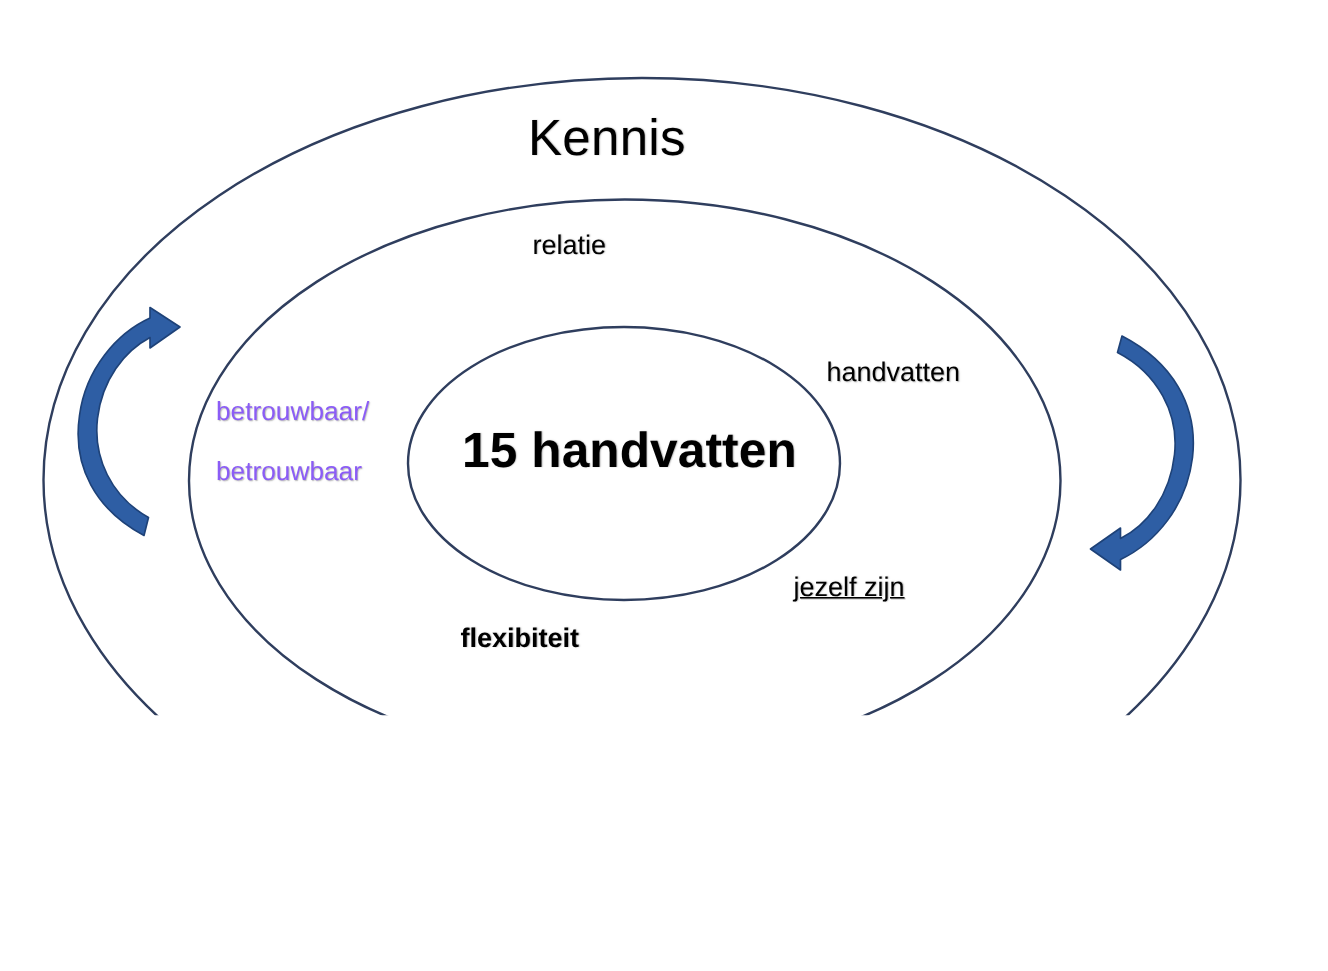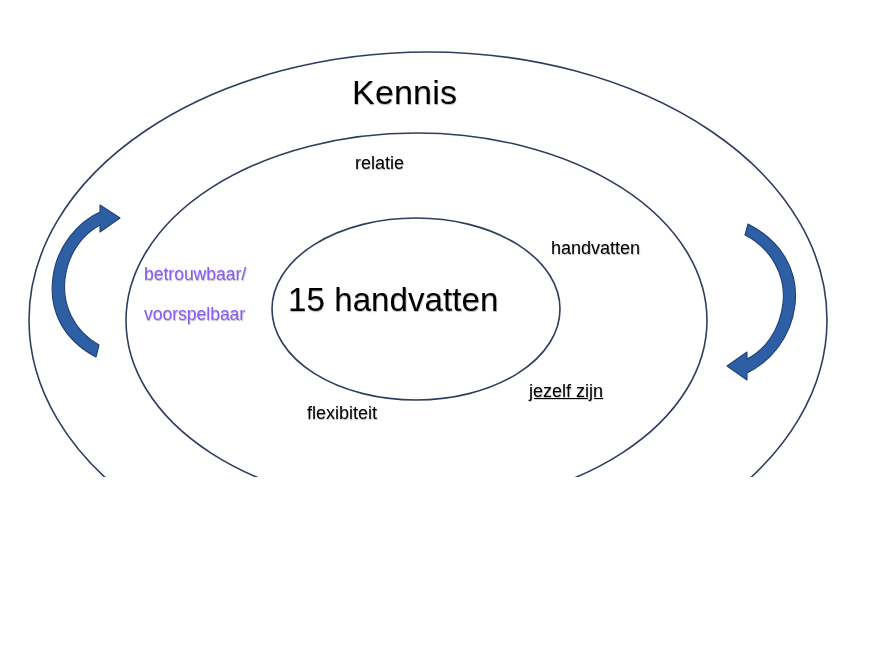--- a/index.html
+++ b/index.html
@@ -47,22 +47,23 @@
     text-shadow: 0.6px 0.6px 0.9px rgba(120,120,120,0.55);
     -webkit-font-smoothing: antialiased;
   }
   .lbl-major {
     font-size: 34px;
     font-weight: 400;
     letter-spacing: 0.2px;
   }
   .lbl-center {
     font-size: 33px;
-    font-weight: 400;
+    font-weight: 700;
     letter-spacing: 0.1px;
+    margin-left: 20px;
   }
   .lbl-minor {
     font-size: 18px;
     font-weight: 400;
   }
   .lbl-stack {
     position: absolute;
     display: flex;
     flex-direction: column;
     gap: 19px;
@@ -76,21 +77,21 @@
   }
 
   
   #label-kennis       { left: 352px; top: 73px; }
   #label-kunde        { left: 364px; top: 519px; }
   #label-center       { left: 288px; top: 281px; }
   #label-relatie      { left: 355px; top: 153px; }
   #label-veiligheid   { left: 551px; top: 238px; }
   #stack-betrouwbaar  { left: 144px; top: 264px; }
   #label-jezelf       { left: 529px; top: 381px; text-decoration: underline; }
-  #label-flexibiteit  { left: 307px; top: 403px; }
+  #label-flexibiteit  { left: 307px; top: 415px; font-weight: bold; }
 </style>
 </head>
 <body>
 
 <div id="stage" style="background: rgb(255, 255, 255);">
 
   <svg id="diagram-svg" viewBox="0 0 885 647">
 
     <ellipse class="ring" cx="428" cy="320" rx="399" ry="268" stroke="#2f3e5e"></ellipse>
 
@@ -129,20 +130,20 @@
 
 
   <div id="label-center" class="lbl lbl-center">15 handvatten</div>
 
   <div id="label-relatie" class="lbl lbl-minor">relatie</div>
 
   <div id="label-veiligheid" class="lbl lbl-minor">handvatten</div>
 
   <div id="stack-betrouwbaar" class="lbl-stack">
     <span>betrouwbaar/</span>
-    <span>voorspelbaar</span>
+    <span>betrouwbaar</span>
   </div>
 
   <div id="label-jezelf" class="lbl lbl-minor">jezelf zijn</div>
 
   <div id="label-flexibiteit" class="lbl lbl-minor">flexibiteit</div>
 
 </div>
 
 </body></html>

